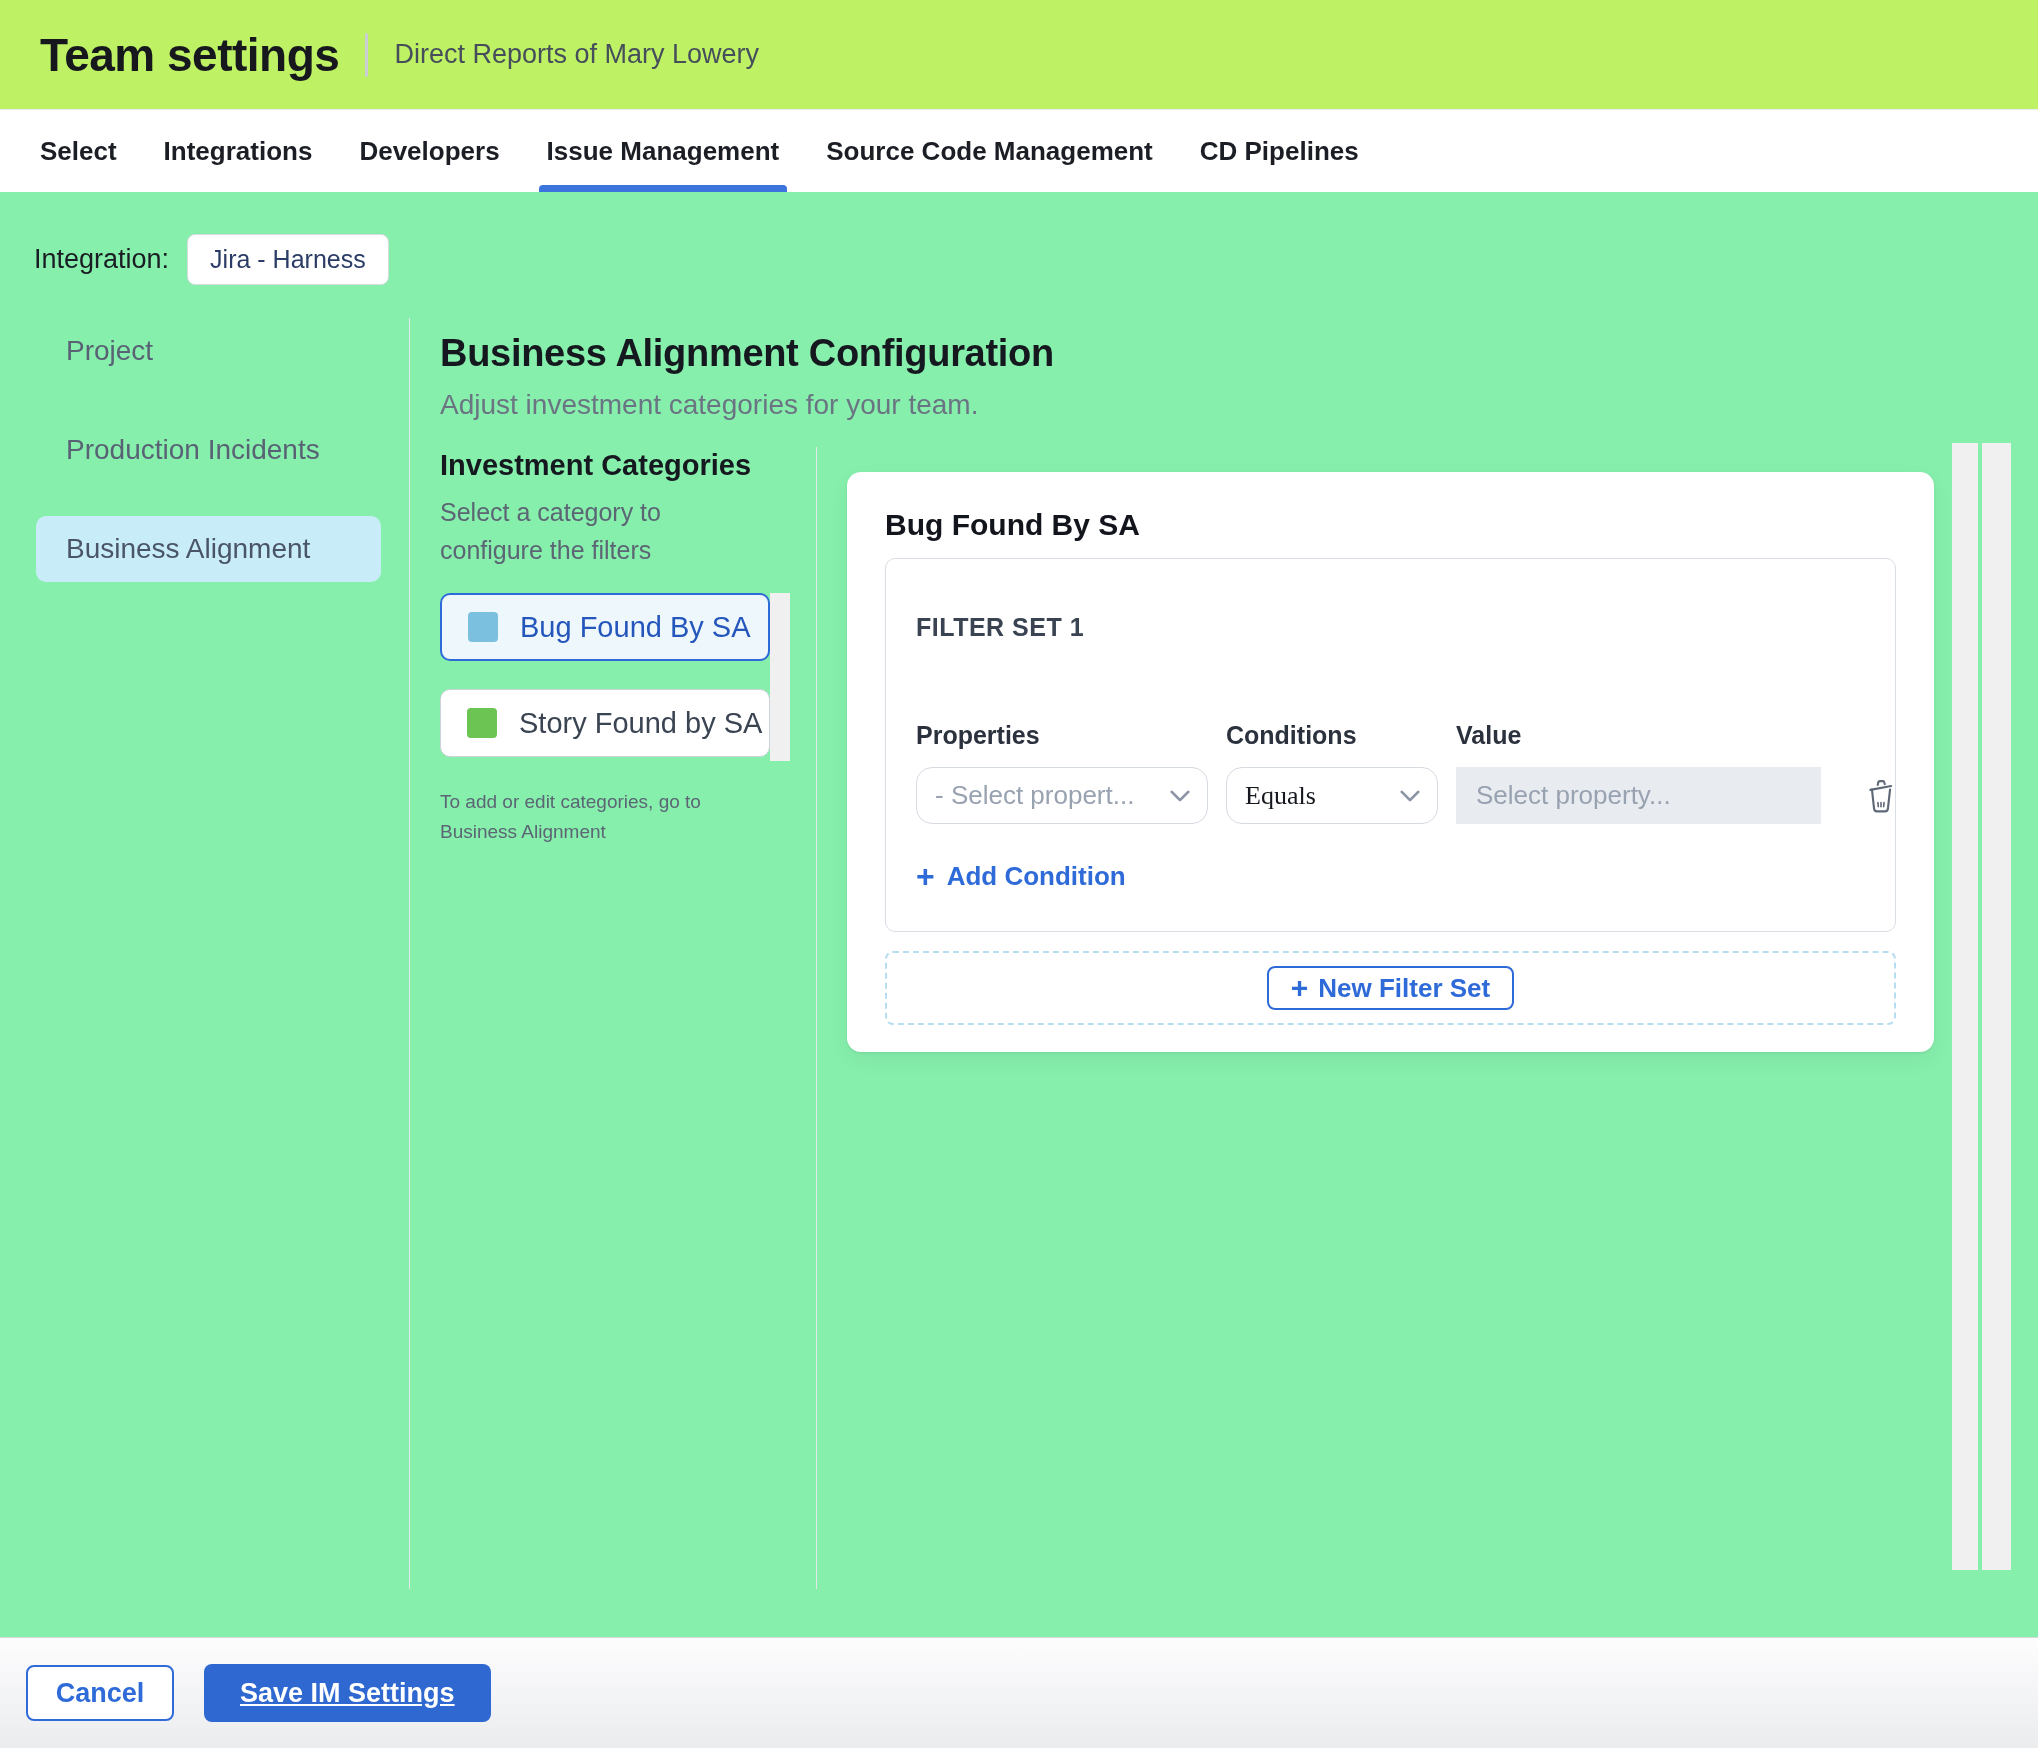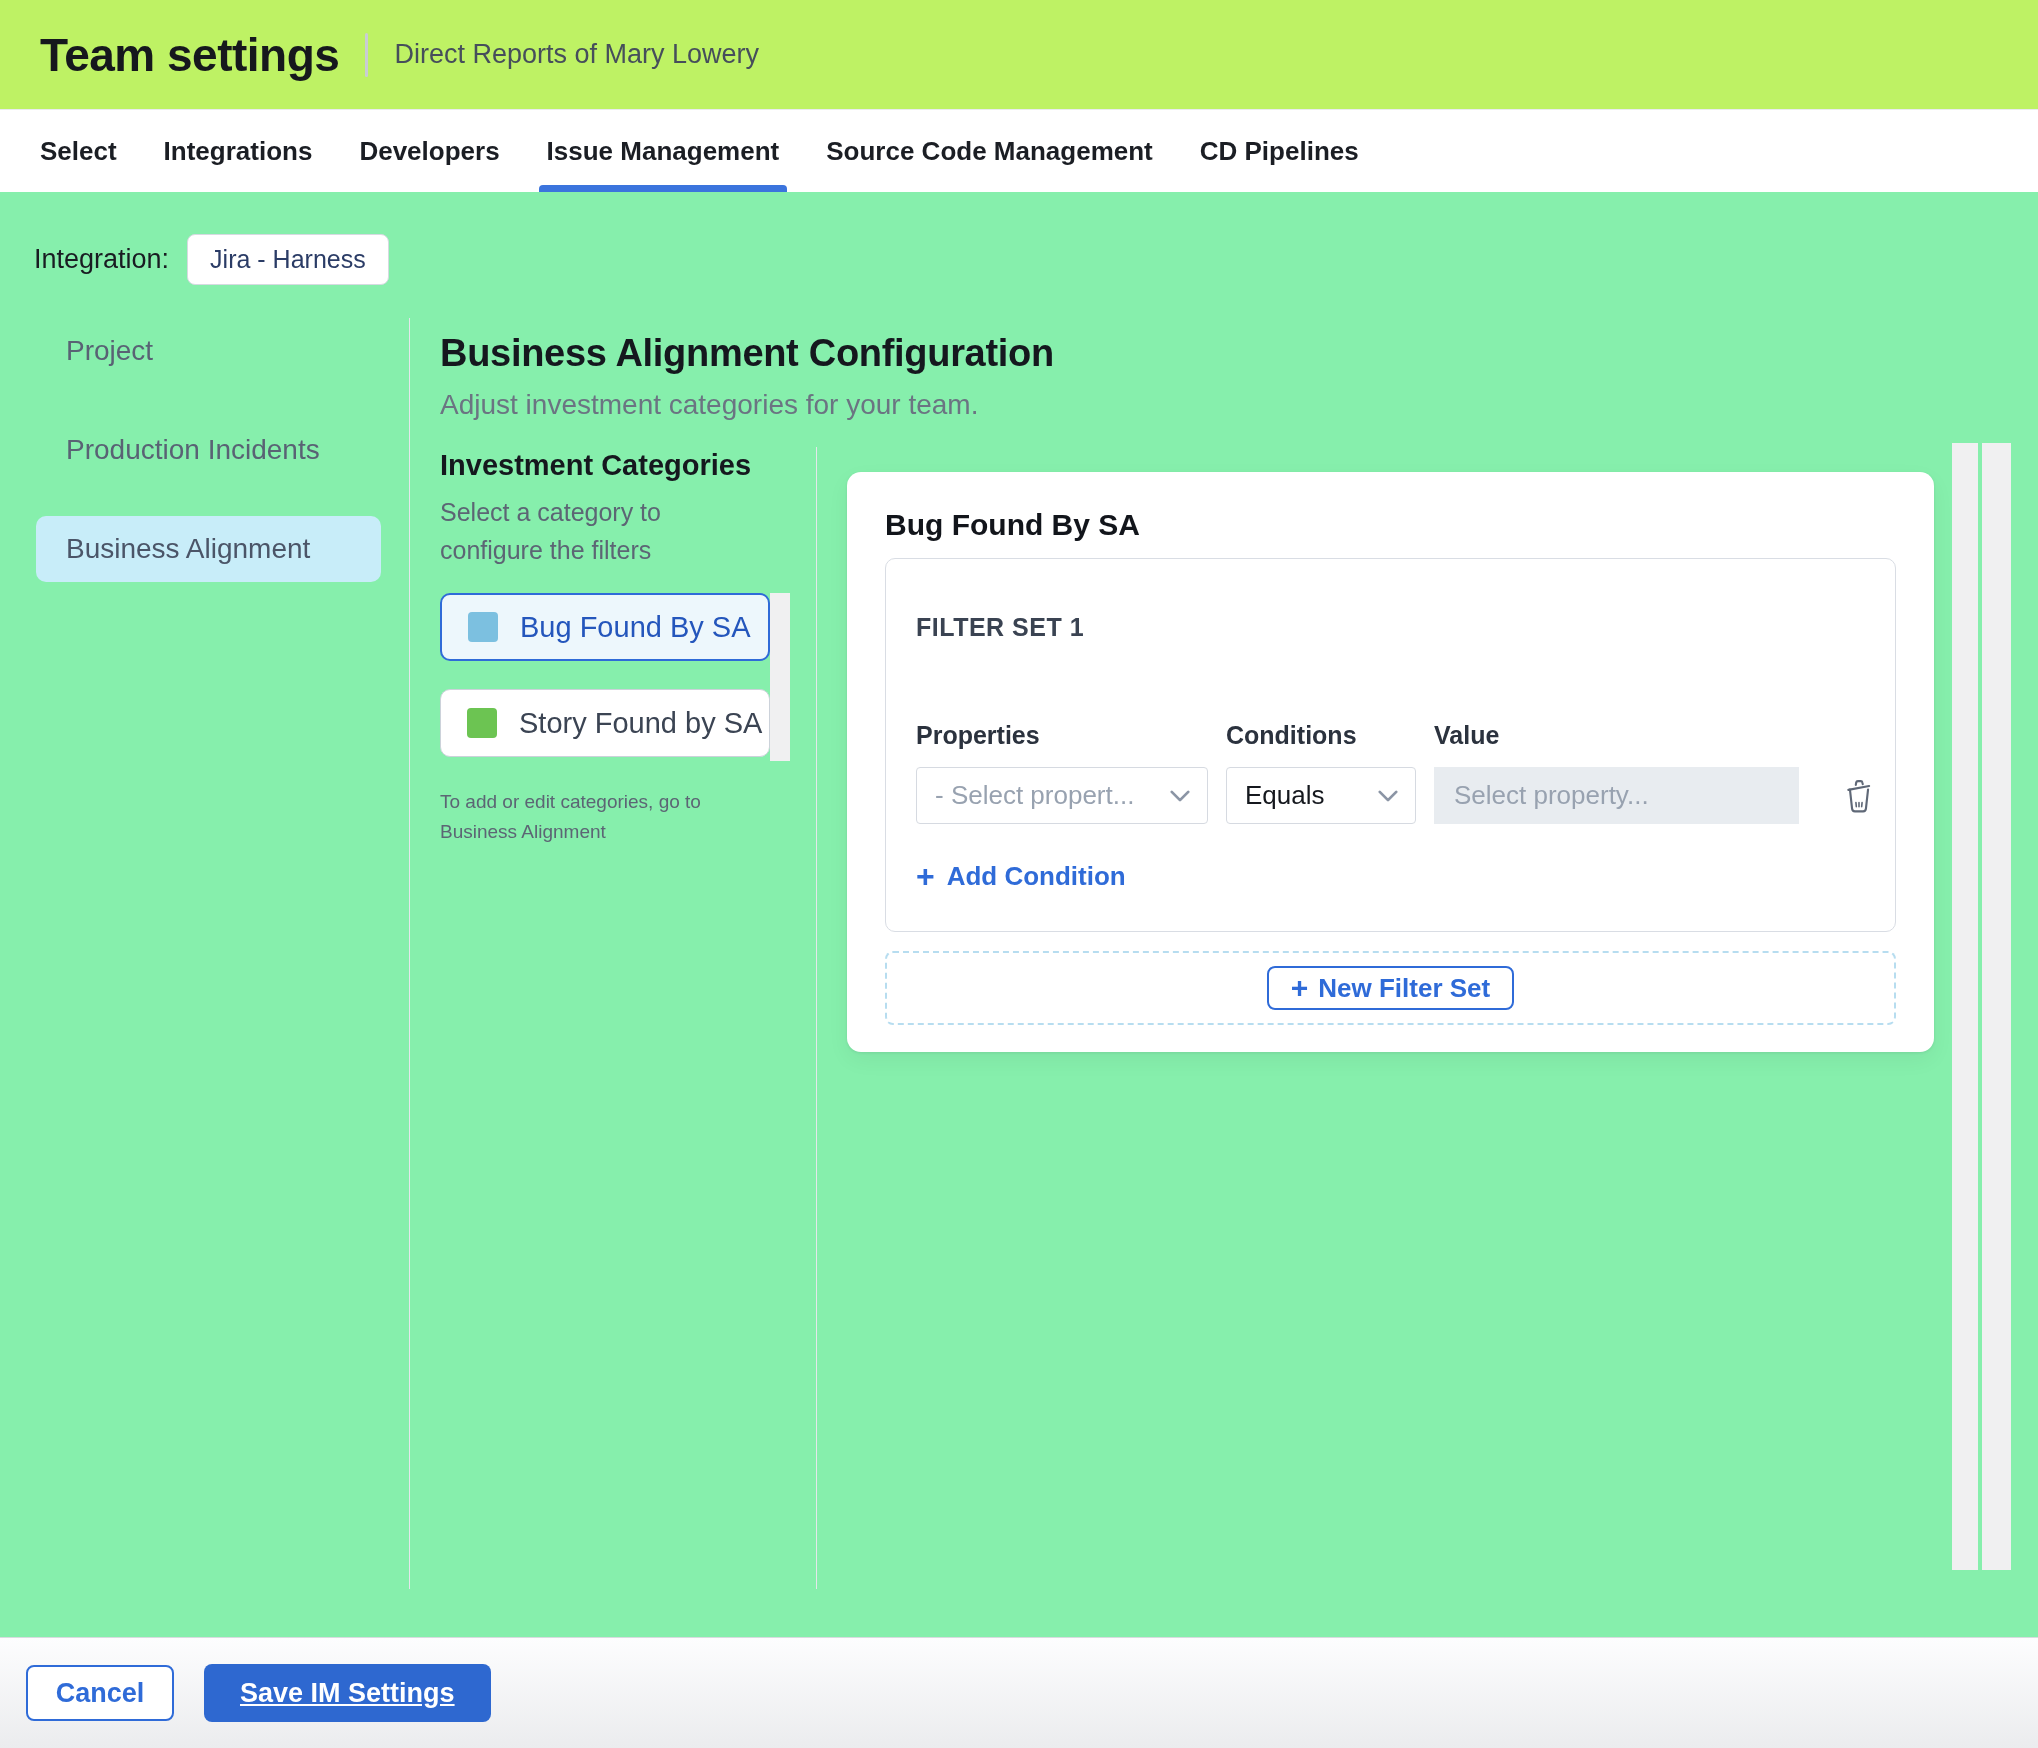--- a/index.html
+++ b/index.html
@@ -98,28 +98,28 @@
 
   .filter-set-box {
     margin-top: 16px; border: 1.5px solid #d9dde4; border-radius: 10px;
     padding: 54px 30px 39px 30px;
   }
   .fs-title { font-size: 25px; font-weight: 800; color: #3a4352; letter-spacing: 0.5px; }
   .fields-row { display: flex; gap: 18px; margin-top: 36px; align-items: flex-start; }
   .field-group { display: flex; flex-direction: column; }
   .field-label { font-size: 25px; font-weight: 700; color: #2b323e; margin-bottom: 17px; margin-top: 43px; }
   .select {
-    height: 57px; border: 1.5px solid #d6dae1; border-radius: 4px; background: #ffffff;
+    height: 57px; border: 1.5px solid #d6dae1; border-radius: 16px; background: #ffffff;
     display: flex; align-items: center; justify-content: space-between;
     padding: 0 16px 0 18px; cursor: pointer; font-size: 26px;
   }
   .select .placeholder { color: #98a2b0; }
   .select .value { color: #15181e; }
   .sel-properties { width: 292px; }
-  .sel-conditions { width: 190px; }
+  .sel-conditions { width: 212px; font-family: Liberation Serif, serif; }
   .value-input {
     width: 365px; height: 57px; background: #e8ecf0; border: none; border-radius: 0;
     padding: 0 20px; font-size: 26px; font-family: "Liberation Sans", sans-serif; color: #15181e;
   }
   .value-input::placeholder { color: #98a2b0; }
   .trash-btn {
     background: none; border: none; cursor: pointer; align-self: flex-end;
     margin-left: 26px; margin-bottom: 10px; padding: 0; line-height: 0;
   }
   .chevron { flex-shrink: 0; margin-left: 10px; }

